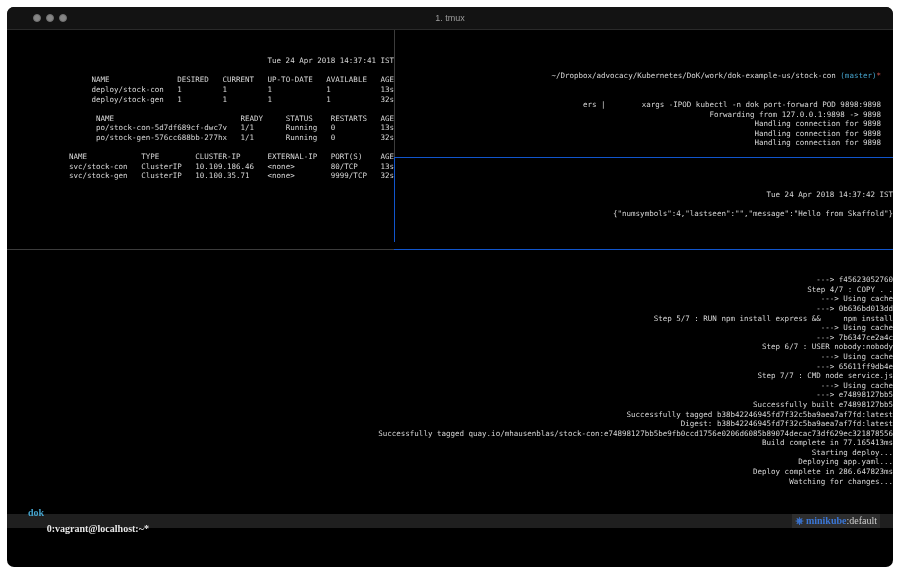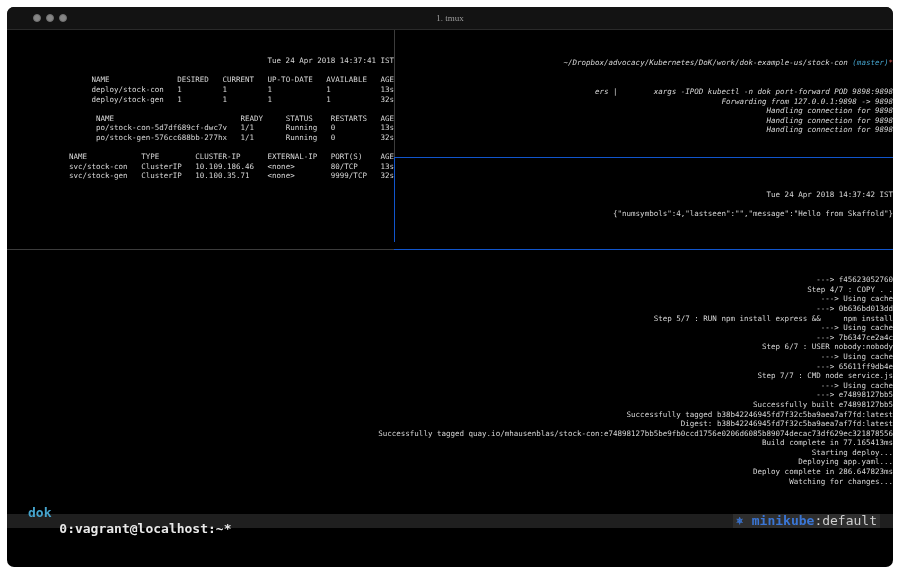--- a/index.html
+++ b/index.html
@@ -14,56 +14,56 @@
   
   .titlebar {
     position: absolute; left: 0; top: 0; right: 0; height: 23px;
     background: #131313; border-bottom: 1px solid #2a2a2a;
     display: flex; align-items: center;
   }
   .lights { display: flex; gap: 5px; margin-left: 26px; }
   .light { width: 8px; height: 8px; border-radius: 50%; background: #868686; border: 1px solid #6f6f6f; }
   .wtitle {
     position: absolute; left: 0; right: 0; text-align: center;
-    font-family: Liberation Serif, serif; font-size: 9px; color: #9d9d9d;
+    font-family: Liberation Sans, sans-serif; font-size: 9px; color: #9d9d9d;
   }
 
   
   .term {
     font-family: "DejaVu Sans Mono", "Liberation Mono", monospace;
     font-size: 7.5px; line-height: 9.6px; color: #d8d8d8;
     white-space: pre; letter-spacing: 0; text-align: right;
   }
   .line { white-space: pre; }
   .block { white-space: pre; }
 
   
   .pane { position: absolute; overflow: hidden; }
   .pane-tl { left: 0; top: 23px; width: 387px; height: 212px; padding: 7px 0 0 24px; }
-  .pane-tr { left: 388px; top: 23px; right: 0; height: 127px; padding: 9px 0 0 4px; font-style: italic; }
+  .pane-tr { left: 388px; top: 23px; right: 12px; height: 127px; padding: 22px 0 0 4px; }
   .pane-mr { left: 388px; top: 159px; right: 0; height: 84px; padding: 5px 0 0 4px; margin-left: 40px; }
   .pane-bottom { left: 0; top: 243px; right: 0; height: 264px; padding: 6px 0 0 24px; }
 
   
   .vdiv-gray { position: absolute; left: 387px; top: 23px; width: 1px; height: 127px; background: #3c3c3c; }
   .vdiv-blue { position: absolute; left: 387px; top: 150px; width: 1px; height: 85px; background: #1155cc; }
   .hdiv-tr   { position: absolute; left: 387px; top: 150px; right: 0; height: 1px; background: #1155cc; }
   .hdiv-main-gray { position: absolute; left: 0; top: 242px; width: 387px; height: 1px; background: #3c3c3c; }
   .hdiv-main-blue { position: absolute; left: 387px; top: 242px; right: 0; height: 1px; background: #1155cc; }
 
   .cyan { color: #45a3cc; }
   .red { color: #c4524c; }
   .yellow { color: #b3a04f; }
   .bold { font-weight: bold; color: #f2f2f2; }
 
   
   .statusbar {
     position: absolute; left: 0; top: 507px; right: 0; height: 14px;
     background: #1f1f1f; display: flex; align-items: center;
-    font-size: 13px; line-height: 14px; white-space: pre;
+    font-size: 10px; line-height: 14px; white-space: pre; font-family: Liberation Serif, serif;
   }
   .status-left { margin-left: 21px; display: flex; }
   .status-right { margin-left: auto; margin-right: 13px; background: #2e2e2e; padding: 0 3px; display: flex; }
   .kube-blue { color: #3a76d6; font-weight: bold; }
   .status-win { color: #e8e8e8; font-weight: bold; margin-top: 16px; }
   .status-ns { color: #cfcfcf; text-align: center; }
 </style>
 </head>
 <body>
 

